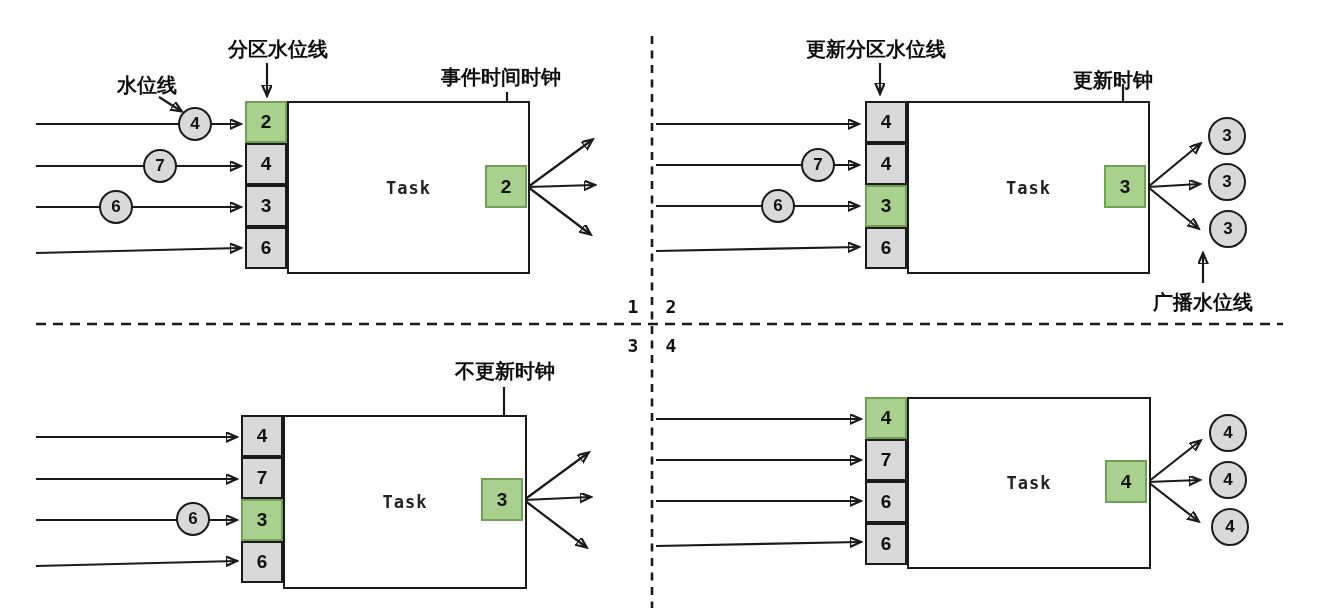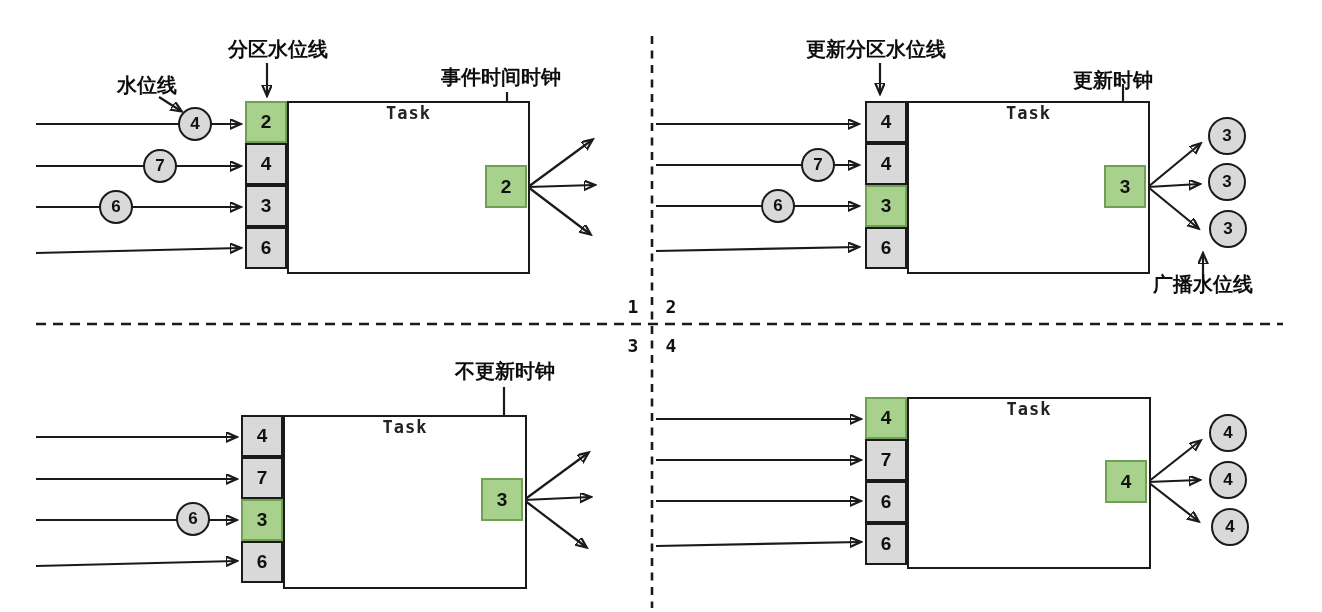--- a/index.html
+++ b/index.html
@@ -2,21 +2,21 @@
 <html style="--green-fill: #a9d18e; --green-border: #70a053; --gray-fill: #d9d9d9; --line-color: #1a1a1a;"><head>
 <meta charset="utf-8">
 <style>
   html,body{margin:0;padding:0;background:#fff;}
   #canvas{position:relative;width:1322px;height:612px;background:#fff;overflow:hidden;
           font-family:"Liberation Sans",sans-serif;color:#111;}
   #lines{position:absolute;left:0;top:0;}
   #lines path{stroke:#1a1a1a;stroke-width:2.2;fill:none;}
   #lines path.dash{stroke-width:2.6;}
   .task-box{position:absolute;background:#fff;border:2.5px solid #1a1a1a;
-            display:flex;align-items:flex-start;justify-content:center;}
+            display:flex;align-items:center;justify-content:center;}
   .task-label{font-family:"DejaVu Sans Mono",monospace;font-size:17px;font-weight:600;
               letter-spacing:1px;color:#222;}
   .cells{position:absolute;width:42px;}
   .cell{box-sizing:border-box;width:42px;height:42px;background:var(--gray-fill,#d9d9d9);
         border:2.5px solid #1a1a1a;display:flex;align-items:center;justify-content:center;
         font-size:19px;font-weight:bold;}
   .cell.hl{background:var(--green-fill,#a9d18e);border-color:var(--green-border,#70a053);}
   .clock{position:absolute;box-sizing:border-box;width:42px;height:43px;
          background:var(--green-fill,#a9d18e);border:2px solid var(--green-border,#70a053);
          display:flex;align-items:center;justify-content:center;font-size:19px;font-weight:bold;}
@@ -119,21 +119,21 @@
     <div class="cell">6</div>
   </div>
   <div class="clock" style="left:1104px;top:165px;">3</div>
   <div class="circle c34" style="left:801px;top:148px;">7</div>
   <div class="circle c34" style="left:761px;top:189px;">6</div>
   <div class="circle c38" style="left:1208px;top:117px;">3</div>
   <div class="circle c38" style="left:1208px;top:163px;">3</div>
   <div class="circle c38" style="left:1209px;top:210px;">3</div>
   <div class="lbl" style="left:876px;top:36px;">更新分区水位线</div>
   <div class="lbl" style="left:1113px;top:56px;margin-top:11px;">更新时钟</div>
-  <div class="lbl" style="left:1203px;top:271px;text-align:right;">广播水位线</div>
+  <div class="lbl" style="left:1203px;top:289px;text-align:right;">广播水位线</div>
 
   <div class="task-box" style="left:283px;top:415px;width:240px;height:170px;">
     <span class="task-label">Task</span>
   </div>
   <div class="cells" style="left:241px;top:415px;">
     <div class="cell">4</div>
     <div class="cell">7</div>
     <div class="cell hl">3</div>
     <div class="cell">6</div>
   </div>

